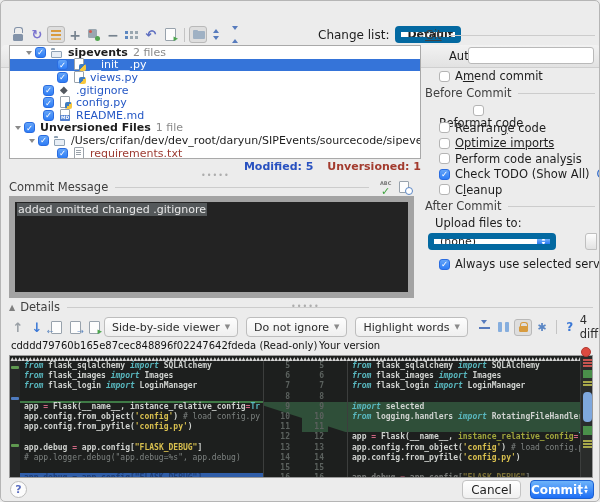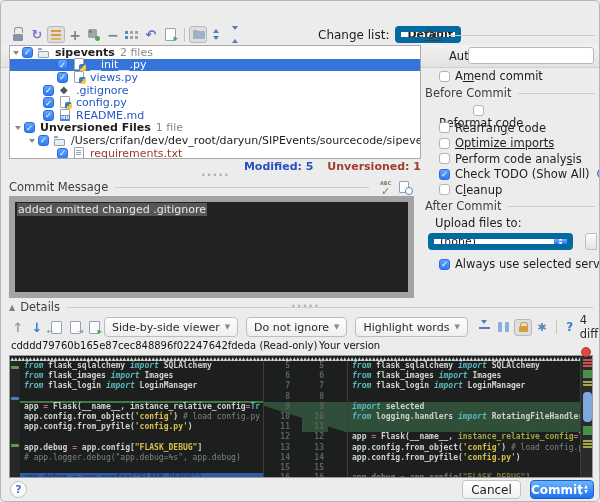--- a/index.html
+++ b/index.html
@@ -96,21 +96,21 @@
   #cm-header{left:8px;top:178px;width:406px;height:16px;}
   #cm-header .icons{display:flex;margin-left:8px;}
   #cm-box{left:8px;top:195px;width:405px;height:102px;background:#232323;border:6px solid #a3a3a3;box-sizing:border-box;color:#e8e8e8;font-size:11px;padding:1px 2px;cursor:text;}
   #cm-box .selrange{background:#54585a;padding:0 1px;}
   
   .rp-label{font-size:11.5px;color:#1d1d1d;}
   .cbrow{position:absolute;display:flex;align-items:center;font-size:11.5px;color:#1d1d1d;white-space:nowrap;}
   .cbrow .u{text-decoration:underline;}
   .link{color:#2b66c9;margin-left:7px;}
   #author-field{left:467px;top:46px;width:126px;height:17px;background:#fff;border:1px solid #b9b9b9;border-radius:3px;box-sizing:border-box;}
-  #upload-select{left:427px;top:232px;width:145px;gap:26px;}
+  #upload-select{left:427px;top:232px;width:128px;gap:26px;}
   #upload-extra{left:584px;top:232px;width:12px;height:17px;background:linear-gradient(#fdfdfd,#e2e2e2);border:1px solid #bfbfbf;border-radius:3px 0 0 3px;box-sizing:border-box;}
   
   #details-header{left:8px;top:299px;width:584px;height:14px;}
   #details-header .tri{font-size:8px;color:#7f7f7f;margin-right:5px;}
   #split2{left:290px;top:301px;}
   #details-toolbar{left:8px;top:314px;width:584px;height:24px;display:flex;align-items:center;}
   .dbtn{background:linear-gradient(#fdfdfd,#efefef);border:1px solid #bdbdbd;border-radius:4px;height:18px;display:inline-flex;align-items:center;padding:0 7px;font-size:11px;color:#2c2c2c;margin-right:8px;white-space:nowrap;}
   .dbtn .arr{color:#8a8a8a;font-size:7px;margin-left:5px;}
   #diff-count{margin-left:auto;margin-right:2px;font-size:11.5px;color:#2c2c2c;}
   #pane-titles{left:8px;top:339px;width:584px;height:14px;font-size:10px;color:#111;}
@@ -212,21 +212,21 @@
   <span class="val" style="font-weight:normal;">(none)</span>
   <span class="stepper blue">
       <span>▲</span>
       <span>▼</span>
     </span>
 </div>
 <div id="upload-extra" class="abs"></div>
 <div class="abs" id="always-row"></div>
 
 <div id="tree" class="abs">
-    <div class="trow" style="padding-left: 0; border-radius: 6px;">
+    <div class="trow" style="padding-left: 13px; border-radius: 6px;">
       <span class="exp"></span>
       <span class="cb on"></span>
       <span class="ti ti-folder"></span>
       <span class="tlabel lc-plain">sipevents</span>
       <span class="suffix">2 files</span>
     </div>
     <div class="trow sel" style="padding-left: 47px;">
       <span class="cb on"></span>
       <span class="ti ti-python"></span>
       <span class="tlabel lc-modified">__init__.py</span>

